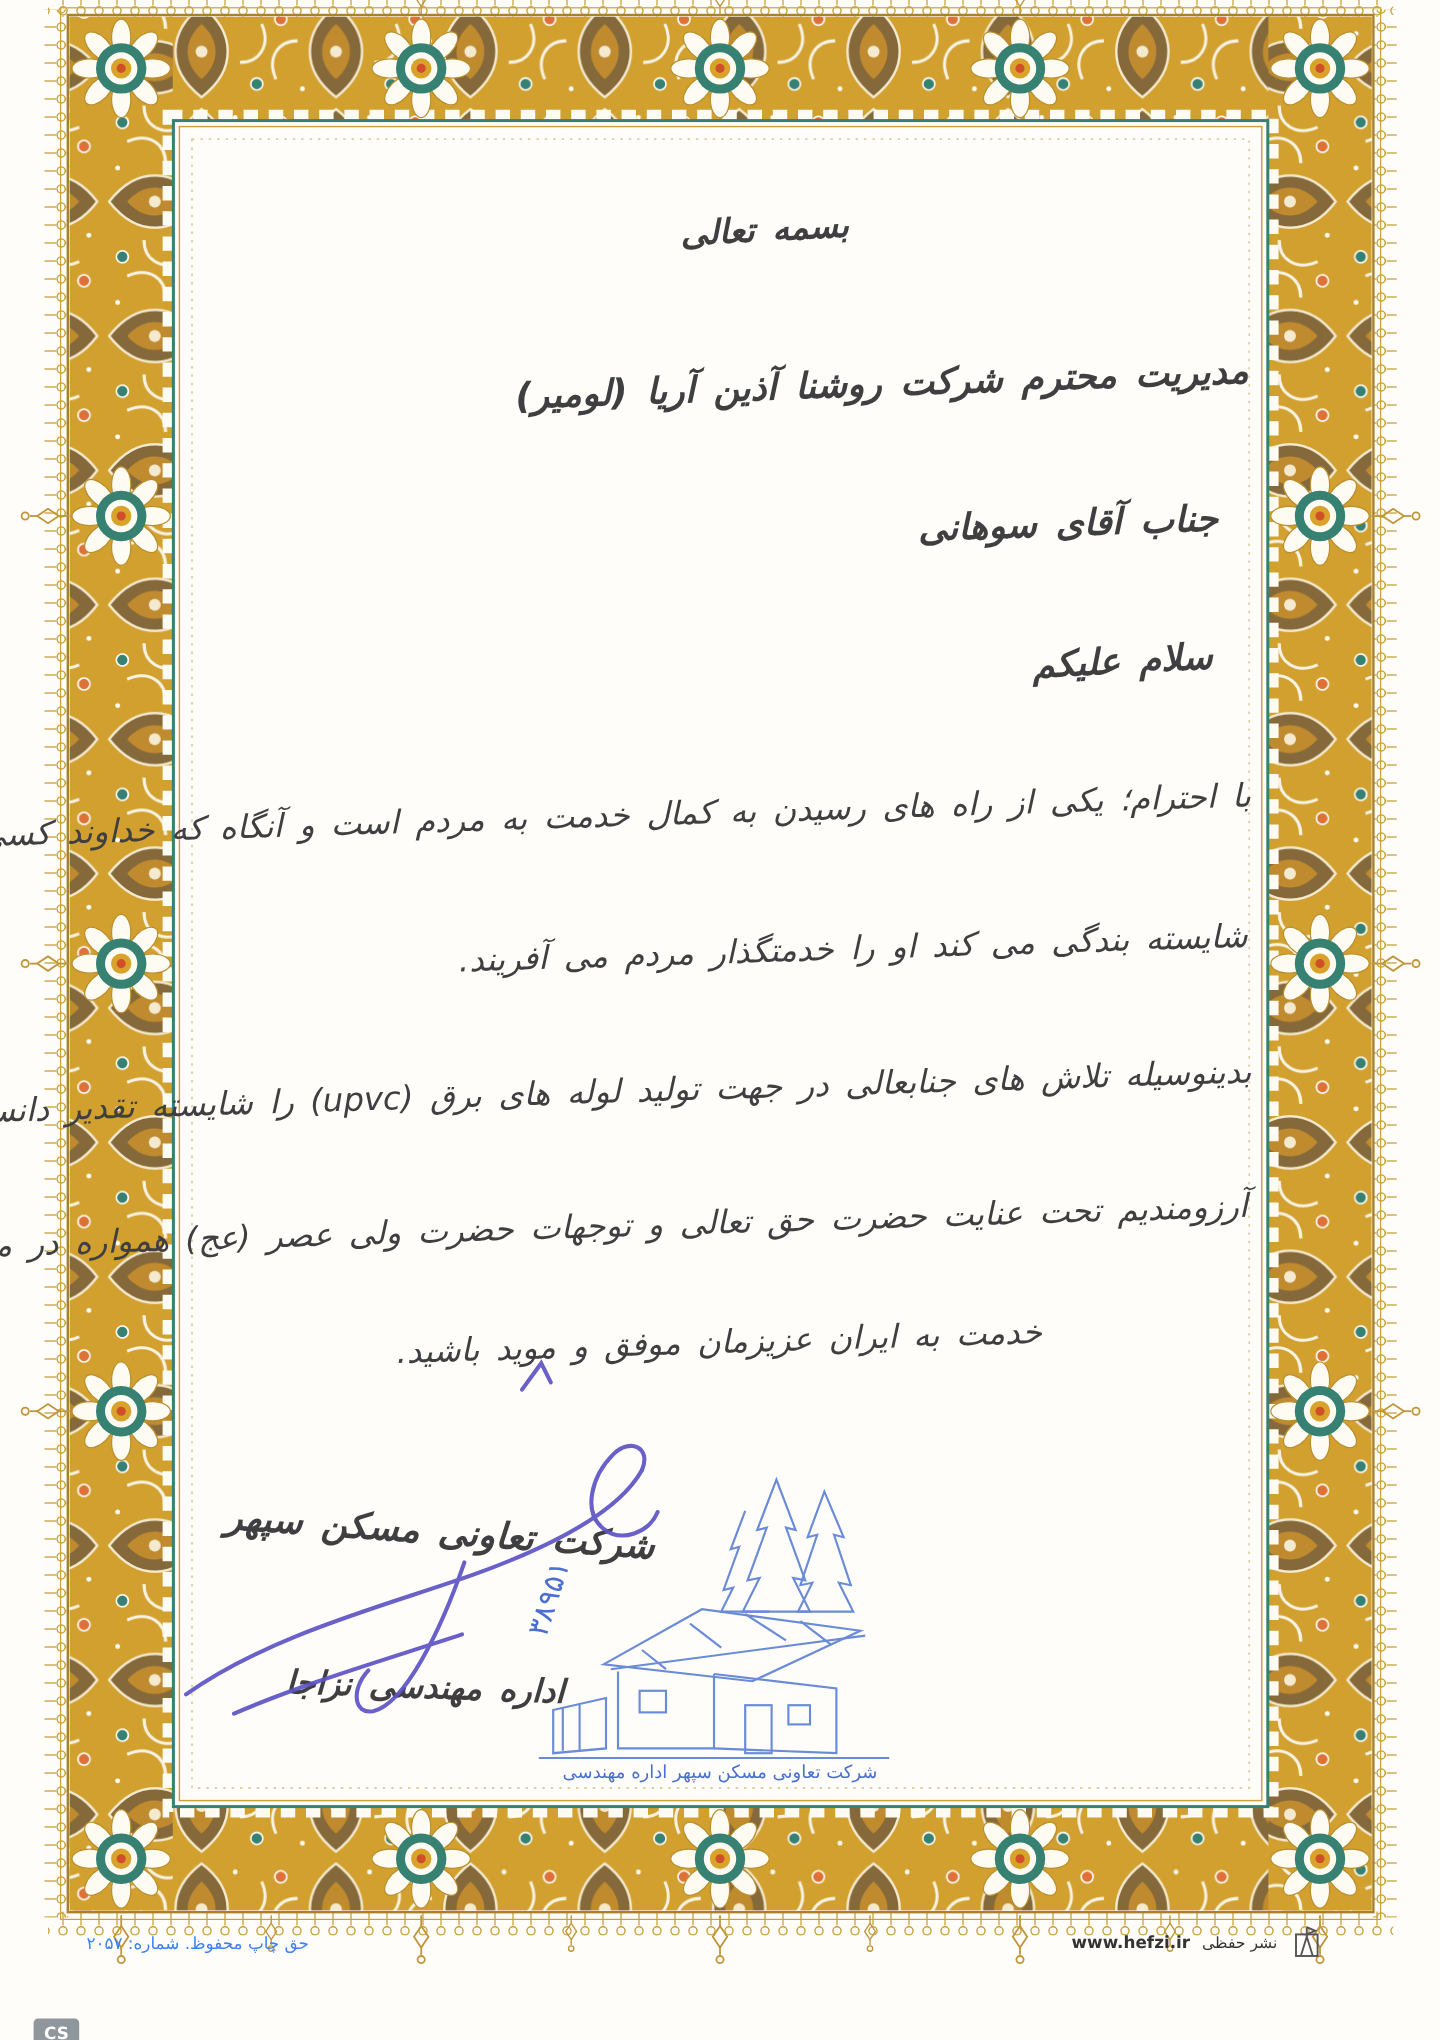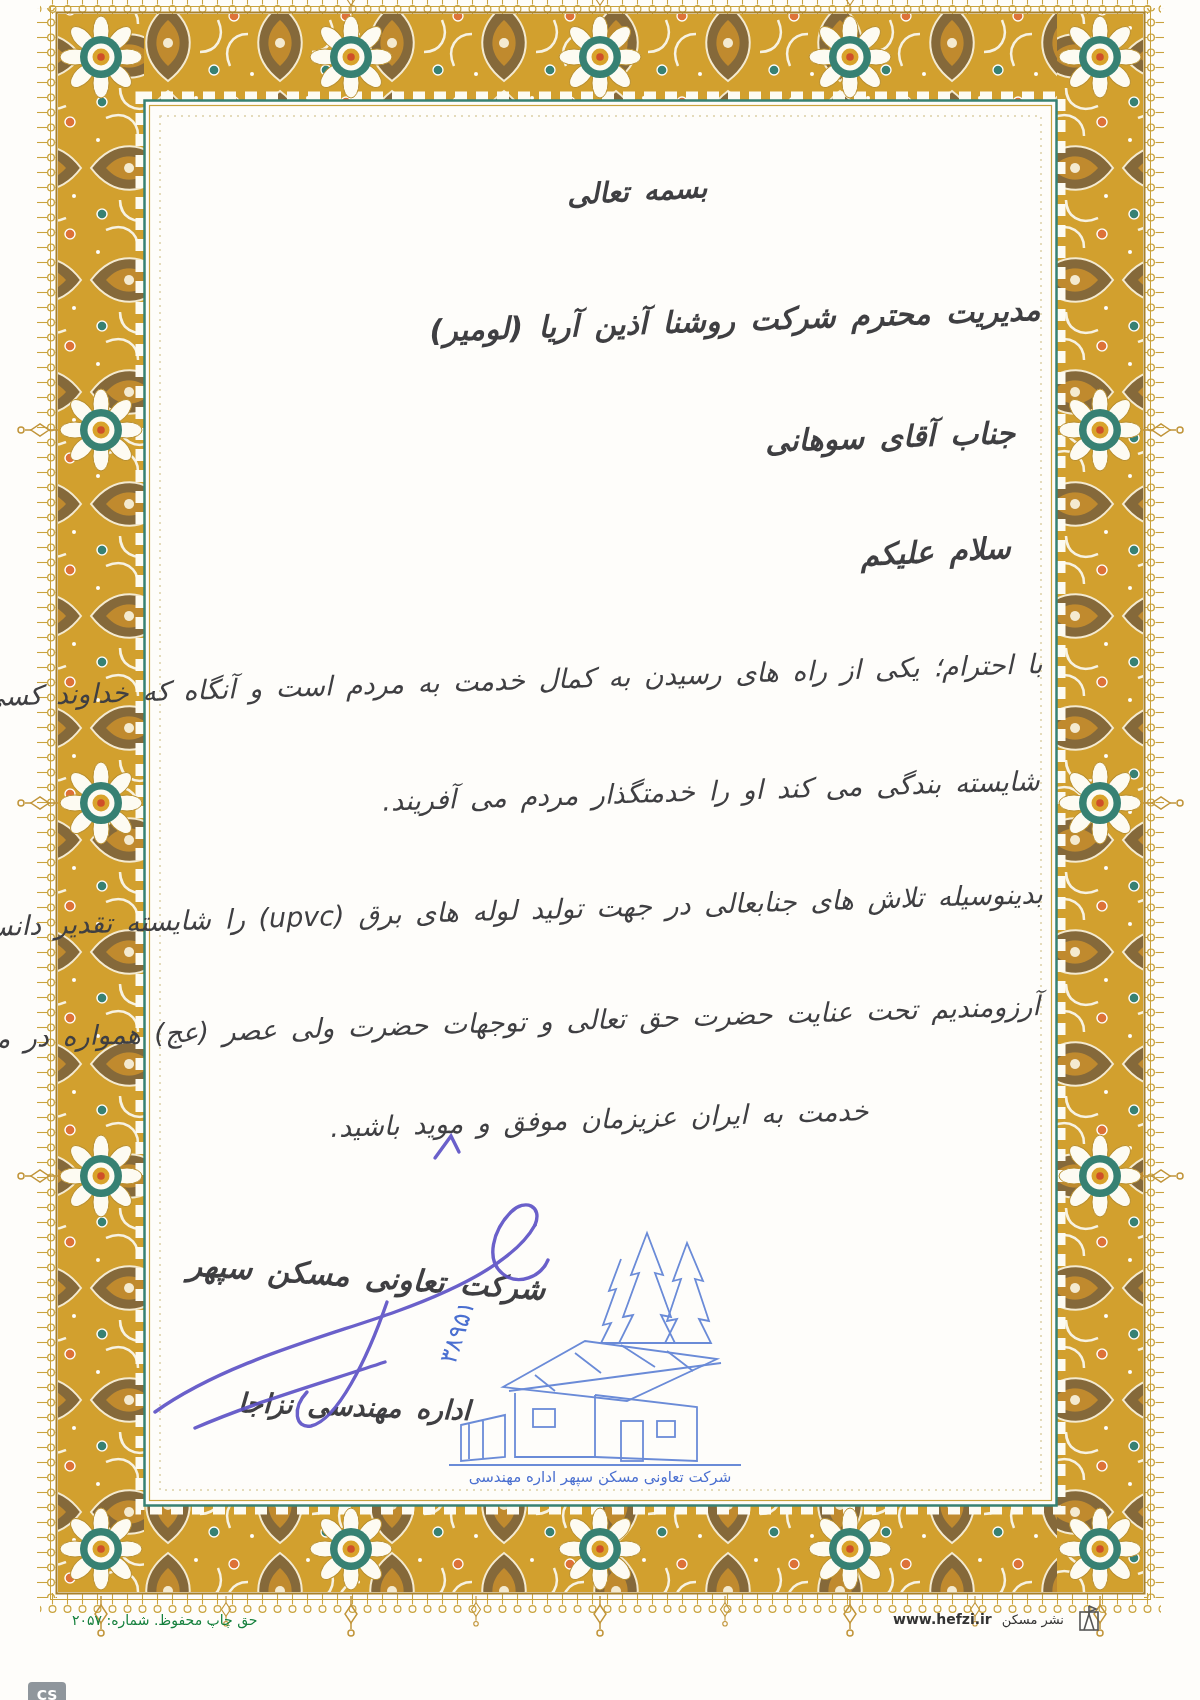--- a/index.html
+++ b/index.html
@@ -2,21 +2,21 @@
 <html lang="fa"><head>
 <meta charset="utf-8">
 <style>
   html,body{margin:0;padding:0;background:#e9e9e9;}
   #page{position:relative;width:1200px;height:1700px;background:#fefdfa;overflow:hidden;
         font-family:"DejaVu Sans",sans-serif;}
   .hw{position:absolute;direction:rtl;white-space:nowrap;color:#3f3f42;
       font-family:"DejaVu Sans",sans-serif;font-style:italic;word-spacing:5px;
       transform-origin:right center;}
   .hw-b{font-weight:bold;}
-  .footer-text{position:absolute;color:#15803d;font-style:normal;}
+  .footer-text{position:absolute;color:#3b82f6;font-style:normal;}
   .fr-right{position:absolute;display:flex;align-items:center;gap:10px;justify-content:flex-end;}
   .cs-badge{position:absolute;width:38px;height:26px;background:#8f969c;border-radius:4px;
             color:#fff;font-weight:bold;font-size:14px;display:flex;align-items:center;
             justify-content:center;font-style:normal;}
   svg{display:block;}
   .abs{position:absolute;}
 </style>
 </head>
 <body>
 
@@ -181,21 +181,21 @@
       <path d="M24,240 L316,240"></path>
     </g>
     <text transform="translate(30,140) rotate(-72)" font-size="24" fill="#4a6fd0" font-family="DejaVu Sans, sans-serif">۳۸۹۵۱</text>
     <text x="175" y="257" text-anchor="middle" font-size="15" fill="#4a6fd0" direction="rtl" font-family="DejaVu Sans, sans-serif">شرکت تعاونی مسکن سپهر اداره مهندسی</text>
   </svg>
 
   <div class="footer-text" style="left:72px;top:1612px;font-size:14px;direction:rtl;">حق چاپ محفوظ. شماره: ۲۰۵۷</div>
 
   <div class="fr-right" style="left:893px;top:1604px;">
     <span style="font-size:14px;font-weight:bold;color:#333;">www.hefzi.ir</span>
-    <span style="font-size:13px;color:#333;direction:rtl;">نشر مسکن</span>
+    <span style="font-size:13px;color:#333;direction:rtl;">نشر حفظی</span>
     <svg width="30" height="30" viewBox="0 0 30 30">
       <g stroke="#555" fill="none" stroke-width="1.6">
         <rect x="6" y="8" width="18" height="18"></rect>
         <path d="M10,26 L15,10 L20,26"></path>
         <path d="M15,2 L15,10 M15,2 L22,5 L15,8"></path>
       </g>
     </svg>
   </div>
 
   <div class="cs-badge" style="left:28px;top:1682px;">CS</div>

